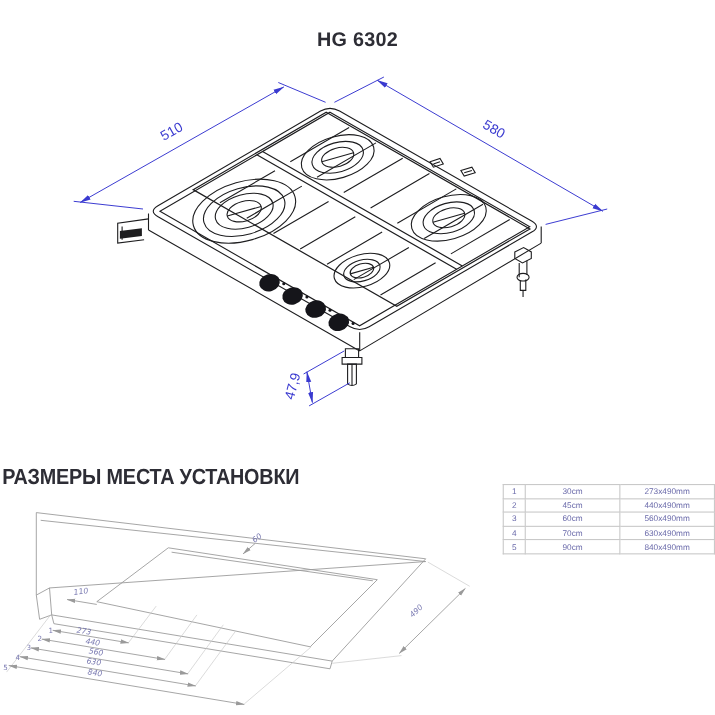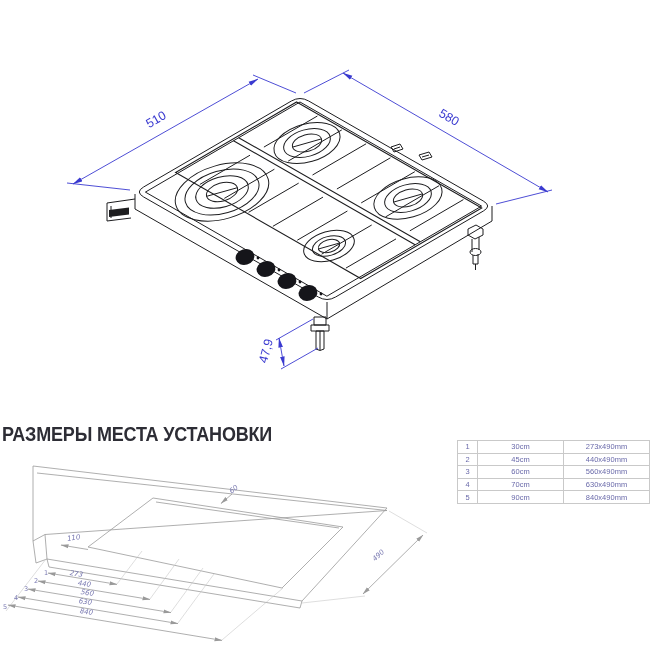--- a/index.html
+++ b/index.html
@@ -19,20 +19,21 @@
   .dimtext{font-size:12.5px;fill:#3a3ad0;font-family:"Liberation Sans",sans-serif;}
   .insttext{font-size:7px;fill:#7a7ab2;font-style:italic;
             font-family:"DejaVu Sans",sans-serif;}
   .instidx{font-size:6.5px;fill:#7a7ab2;font-family:"DejaVu Sans",sans-serif;}
 </style>
 </head>
 <body>
 
 <div class="page">
 
+  <div class="title">HG 6302</div>
 
   <svg class="draw" width="650" height="650" viewBox="0 0 650 650">
     <defs>
       <marker id="ab" viewBox="0 0 10 6" refX="9.5" refY="3" markerWidth="10" markerHeight="6" orient="auto-start-reverse" markerUnits="userSpaceOnUse">
         <path d="M0,0.7 L10,3 L0,5.3 Z" fill="#3a3ad0"></path>
       </marker>
       <marker id="ag" viewBox="0 0 8 5" refX="7.5" refY="2.5" markerWidth="8" markerHeight="5" orient="auto-start-reverse" markerUnits="userSpaceOnUse">
         <path d="M0,0.5 L8,2.5 L0,4.5 Z" fill="#9a9a9a"></path>
       </marker>
     </defs>

